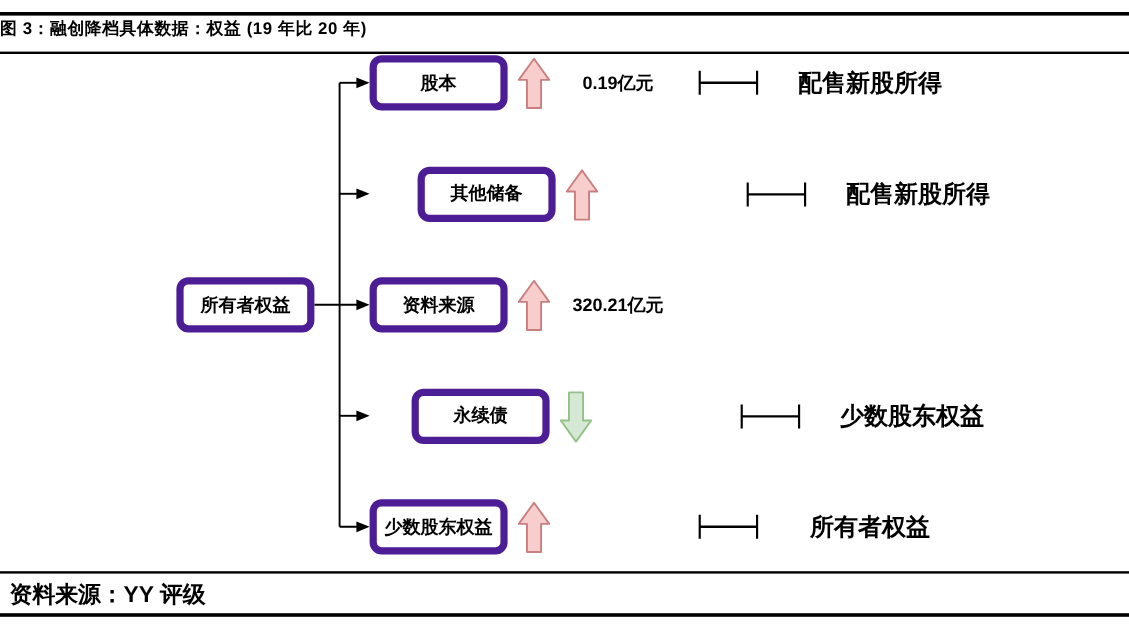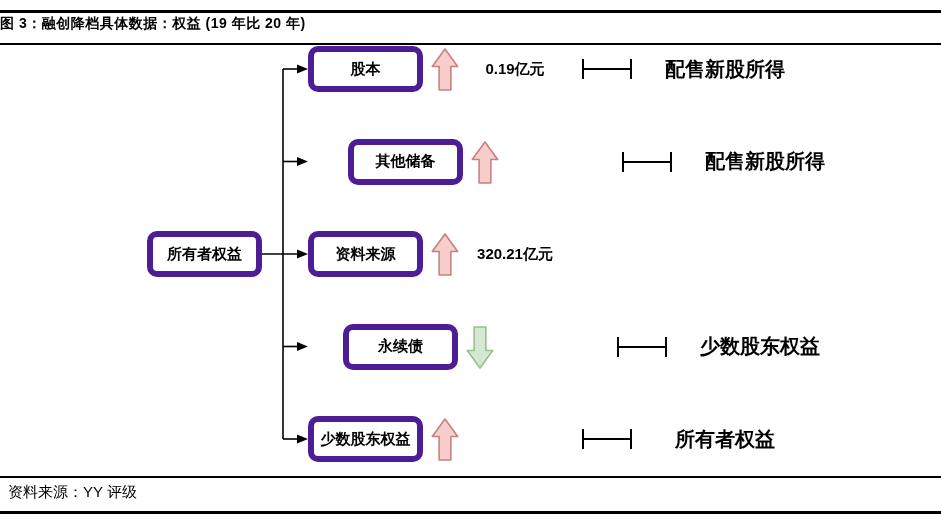--- a/index.html
+++ b/index.html
@@ -17,21 +17,21 @@
   #line-src-top{ top: 476px; height: 2px; }
   #line-bottom { top: 511px; height: 3px; }
 
   .fig-title {
     position: absolute; top: 15px; left: 0; width: 816px;
     font-size: 14px; font-weight: bold;
     letter-spacing: 0.5px; white-space: nowrap;
   }
   .source-note {
     position: absolute; top: 483px; left: 8px;
-    font-size: 15px; font-weight: normal;
+    font-size: 19px; font-weight: bold;
   }
 
   #connector-layer { position: absolute; top: 0; left: 0; z-index: 1; }
 
   .node-box {
     position: absolute; z-index: 2;
     width: 115px; height: 46px;
     border: 6px solid #4c1d95; border-radius: 10px;
     background: #ffffff;
     display: flex; align-items: center; justify-content: center;

